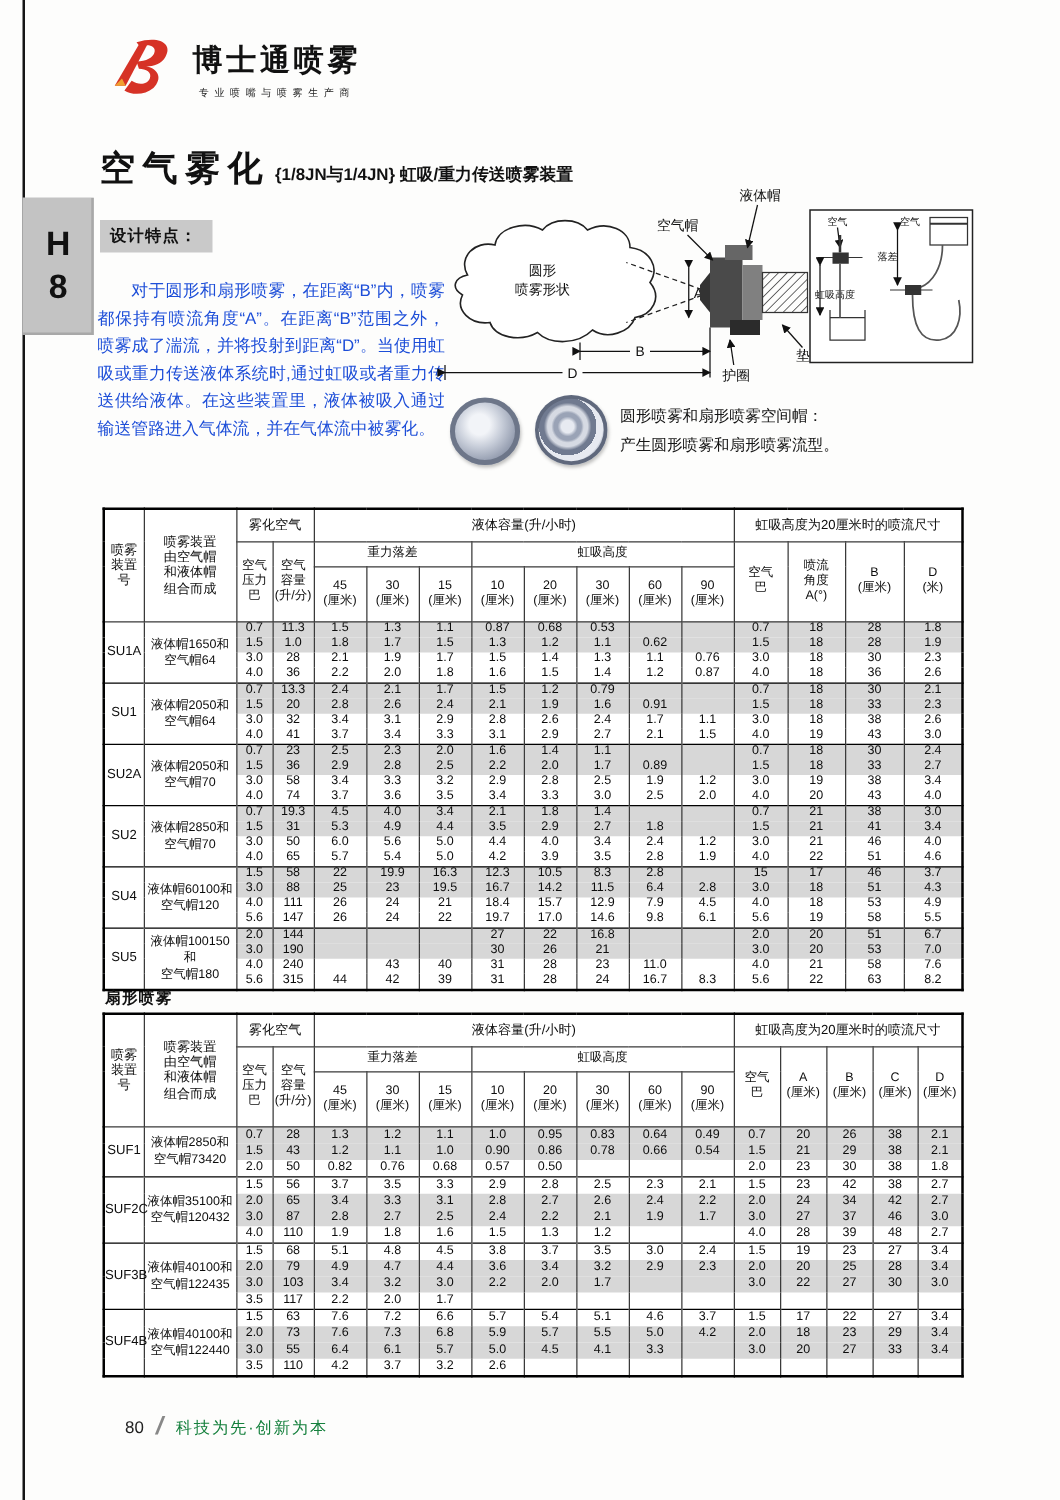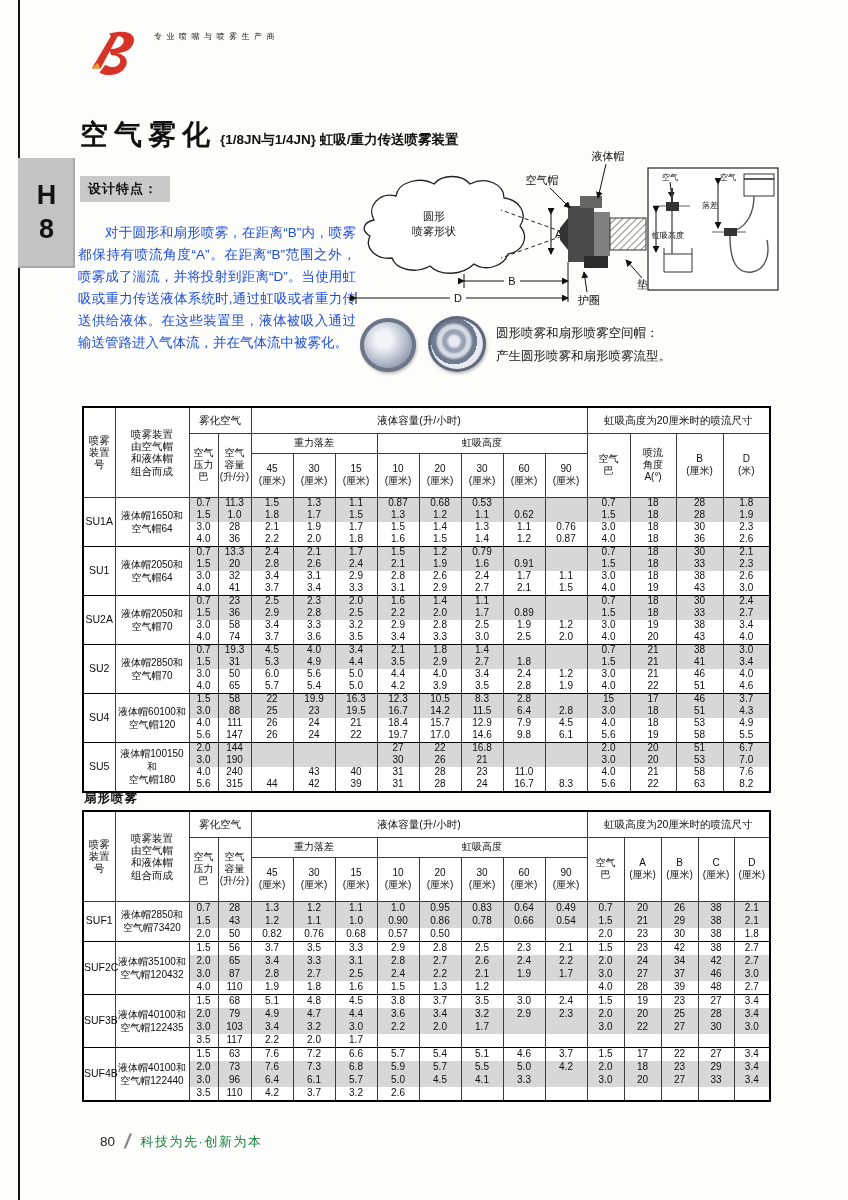--- a/index.html
+++ b/index.html
@@ -16,21 +16,21 @@
     left:18px;top:158px;width:57px;height:110px;background:#c3c3c3;
     box-shadow:inset -2px -2px 0 #a8a8a8;
     display:flex;flex-direction:column;align-items:center;justify-content:center;
     font-weight:bold;font-size:27px;line-height:1.25;color:#111;
   }
 
   
   #logo{left:86px;top:26px;display:flex;align-items:flex-start;gap:10px;}
   #logo .mark{width:58px;height:58px;}
   #logo .brand{font-size:24px;font-weight:bold;letter-spacing:3px;margin-top:6px;}
-  #logo .tagline{font-size:8px;letter-spacing:4.5px;color:#222;margin-top:5px;}
+  #logo .tagline{font-size:8px;letter-spacing:4.5px;color:#222;margin-top:5px;text-align:center;}
 
   
   #title-row{left:80px;top:116px;width:700px;white-space:nowrap;}
   #title-row .big{font-size:28px;font-weight:bold;letter-spacing:6px;}
   #title-row .sub{font-size:13.5px;font-weight:bold;margin-left:4px;}
 
   #design-badge{
     left:80px;top:176px;background:#c9c9c9;color:#111;
     font-size:13px;font-weight:bold;padding:4px 12px 4px 8px;letter-spacing:1px;
   }
@@ -107,20 +107,21 @@
   <span>8</span>
 </div>
 
 <div id="logo" class="abs">
   <svg class="mark" viewBox="0 0 60 60">
     <path d="M6 44 L26 10 L33 10 L15 44 Z" fill="#d63226"></path>
     <path d="M24 8 C44 2 54 10 48 20 C45 26 38 28 32 28 C42 30 46 38 38 46 C31 52 20 52 14 48 L20 40 C26 44 33 43 35 38 C37 33 32 30 26 30 L24 24 C32 24 38 21 39 16 C40 11 33 9 27 12 Z" fill="#d63226"></path>
     <path d="M6 44 L12 38 L15 44 Z" fill="#f0a030"></path>
   </svg>
   <div>
+    <div class="brand">博士通喷雾</div>
     <div class="tagline">专业喷嘴与喷雾生产商</div>
   </div>
 </div>
 
 <div id="title-row" class="abs">
   <span class="big">空气雾化</span><span class="sub">{1/8JN与1/4JN} 虹吸/重力传送喷雾装置</span>
 </div>
 
 <div id="design-badge" class="abs">设计特点：</div>
 
@@ -1004,21 +1005,21 @@
           <td>5.0</td>
           <td>4.2</td>
           <td>2.0</td>
           <td>18</td>
           <td>23</td>
           <td>29</td>
           <td>3.4</td>
         </tr>
         <tr class="shaded">
           <td>3.0</td>
-          <td>96</td>
+          <td>55</td>
           <td>6.4</td>
           <td>6.1</td>
           <td>5.7</td>
           <td>5.0</td>
           <td>4.5</td>
           <td>4.1</td>
           <td>3.3</td>
           <td></td>
           <td>3.0</td>
           <td>20</td>

